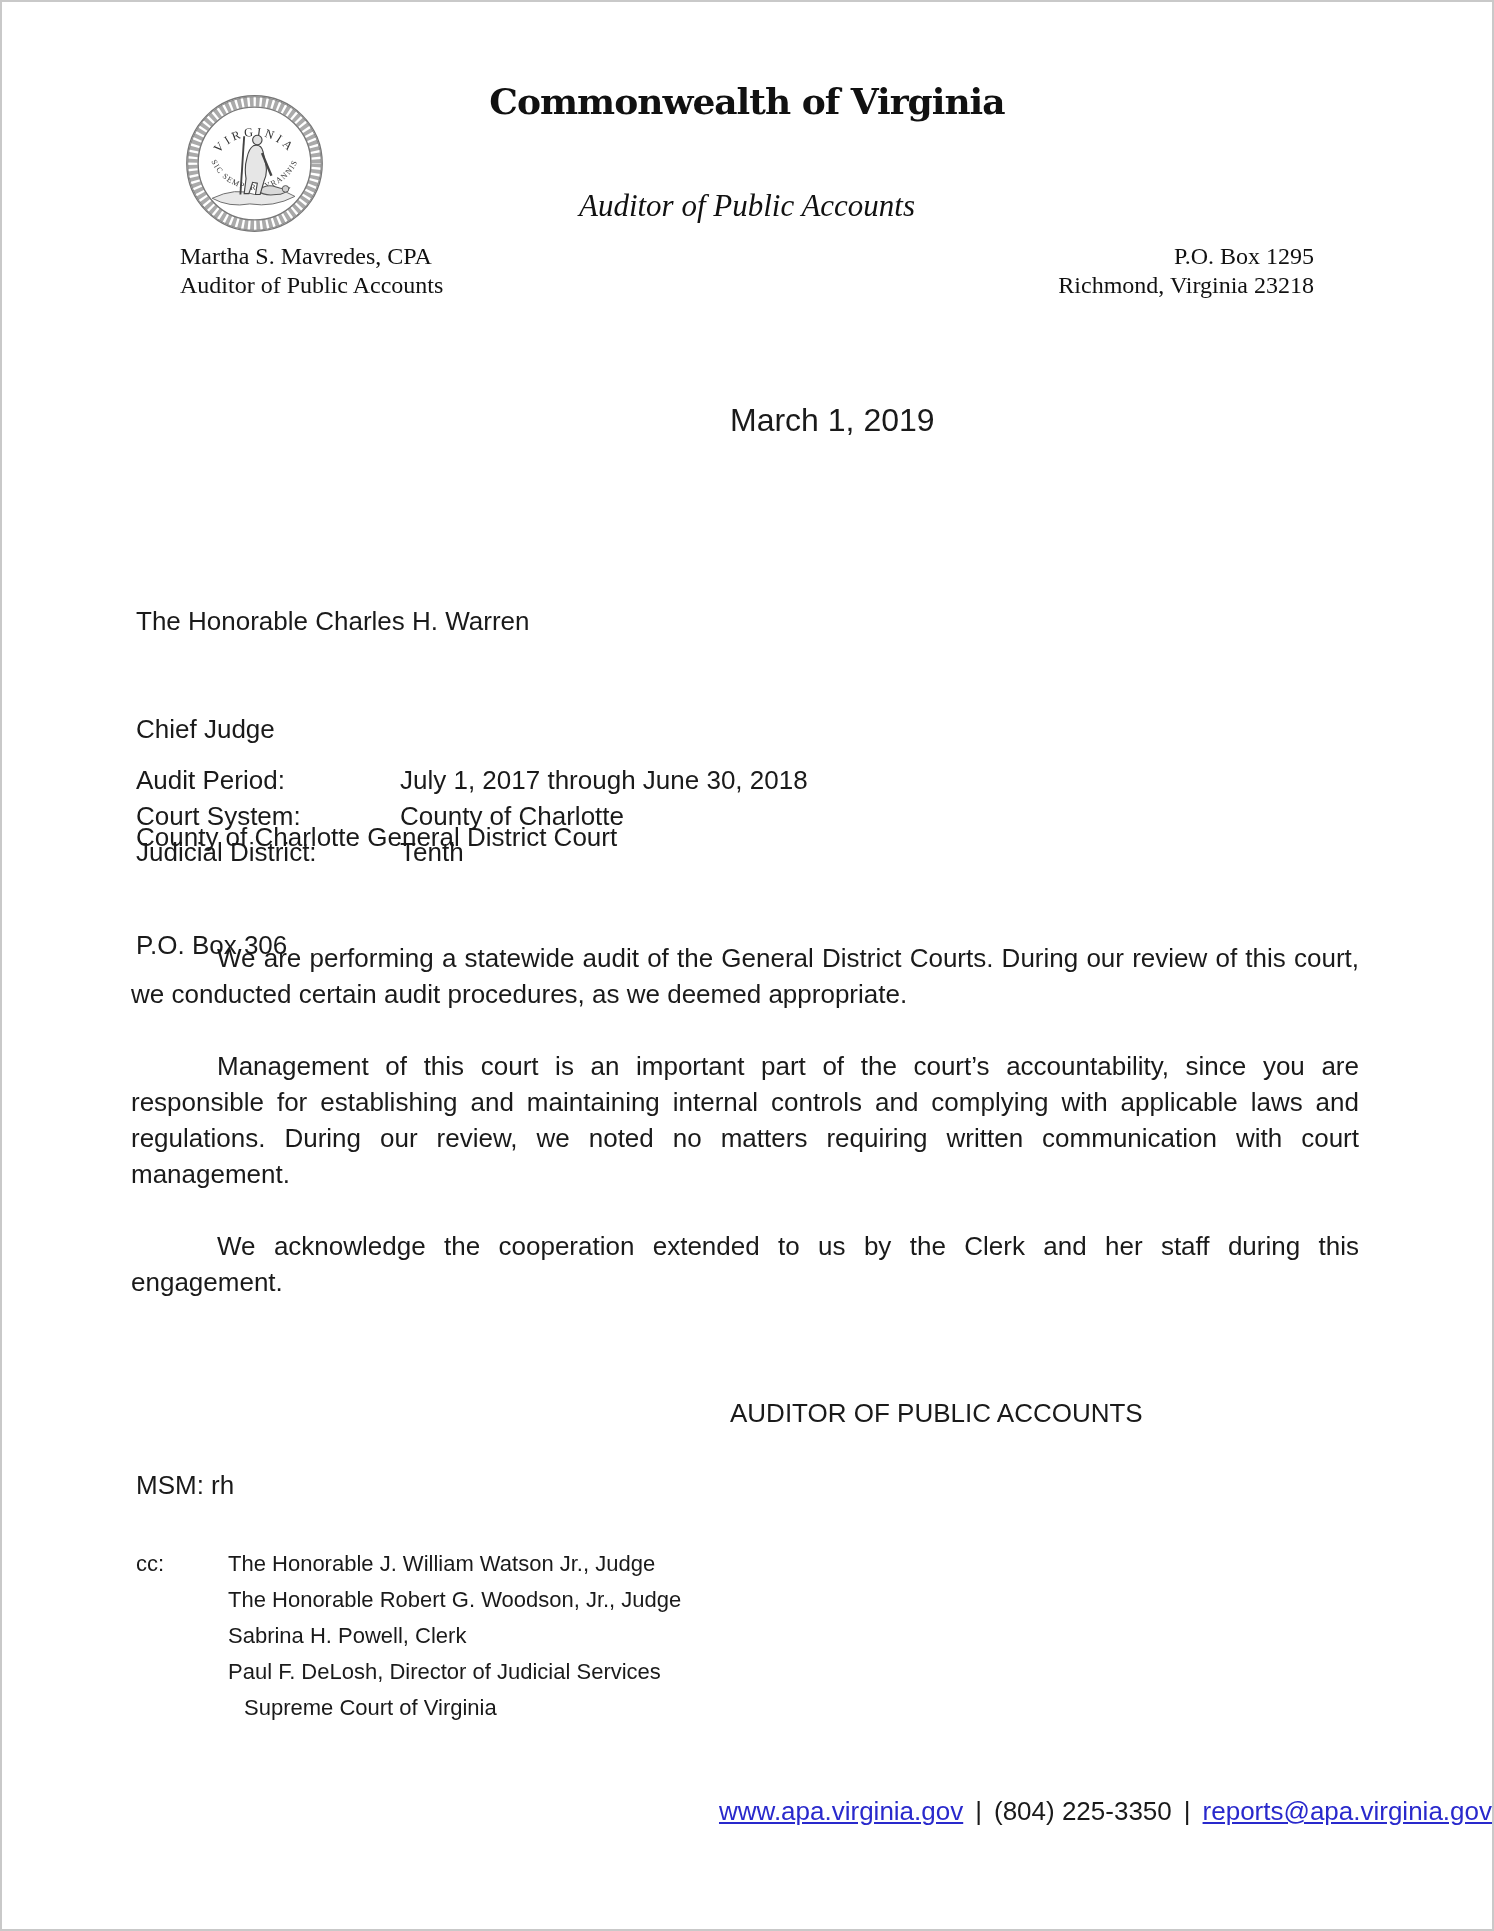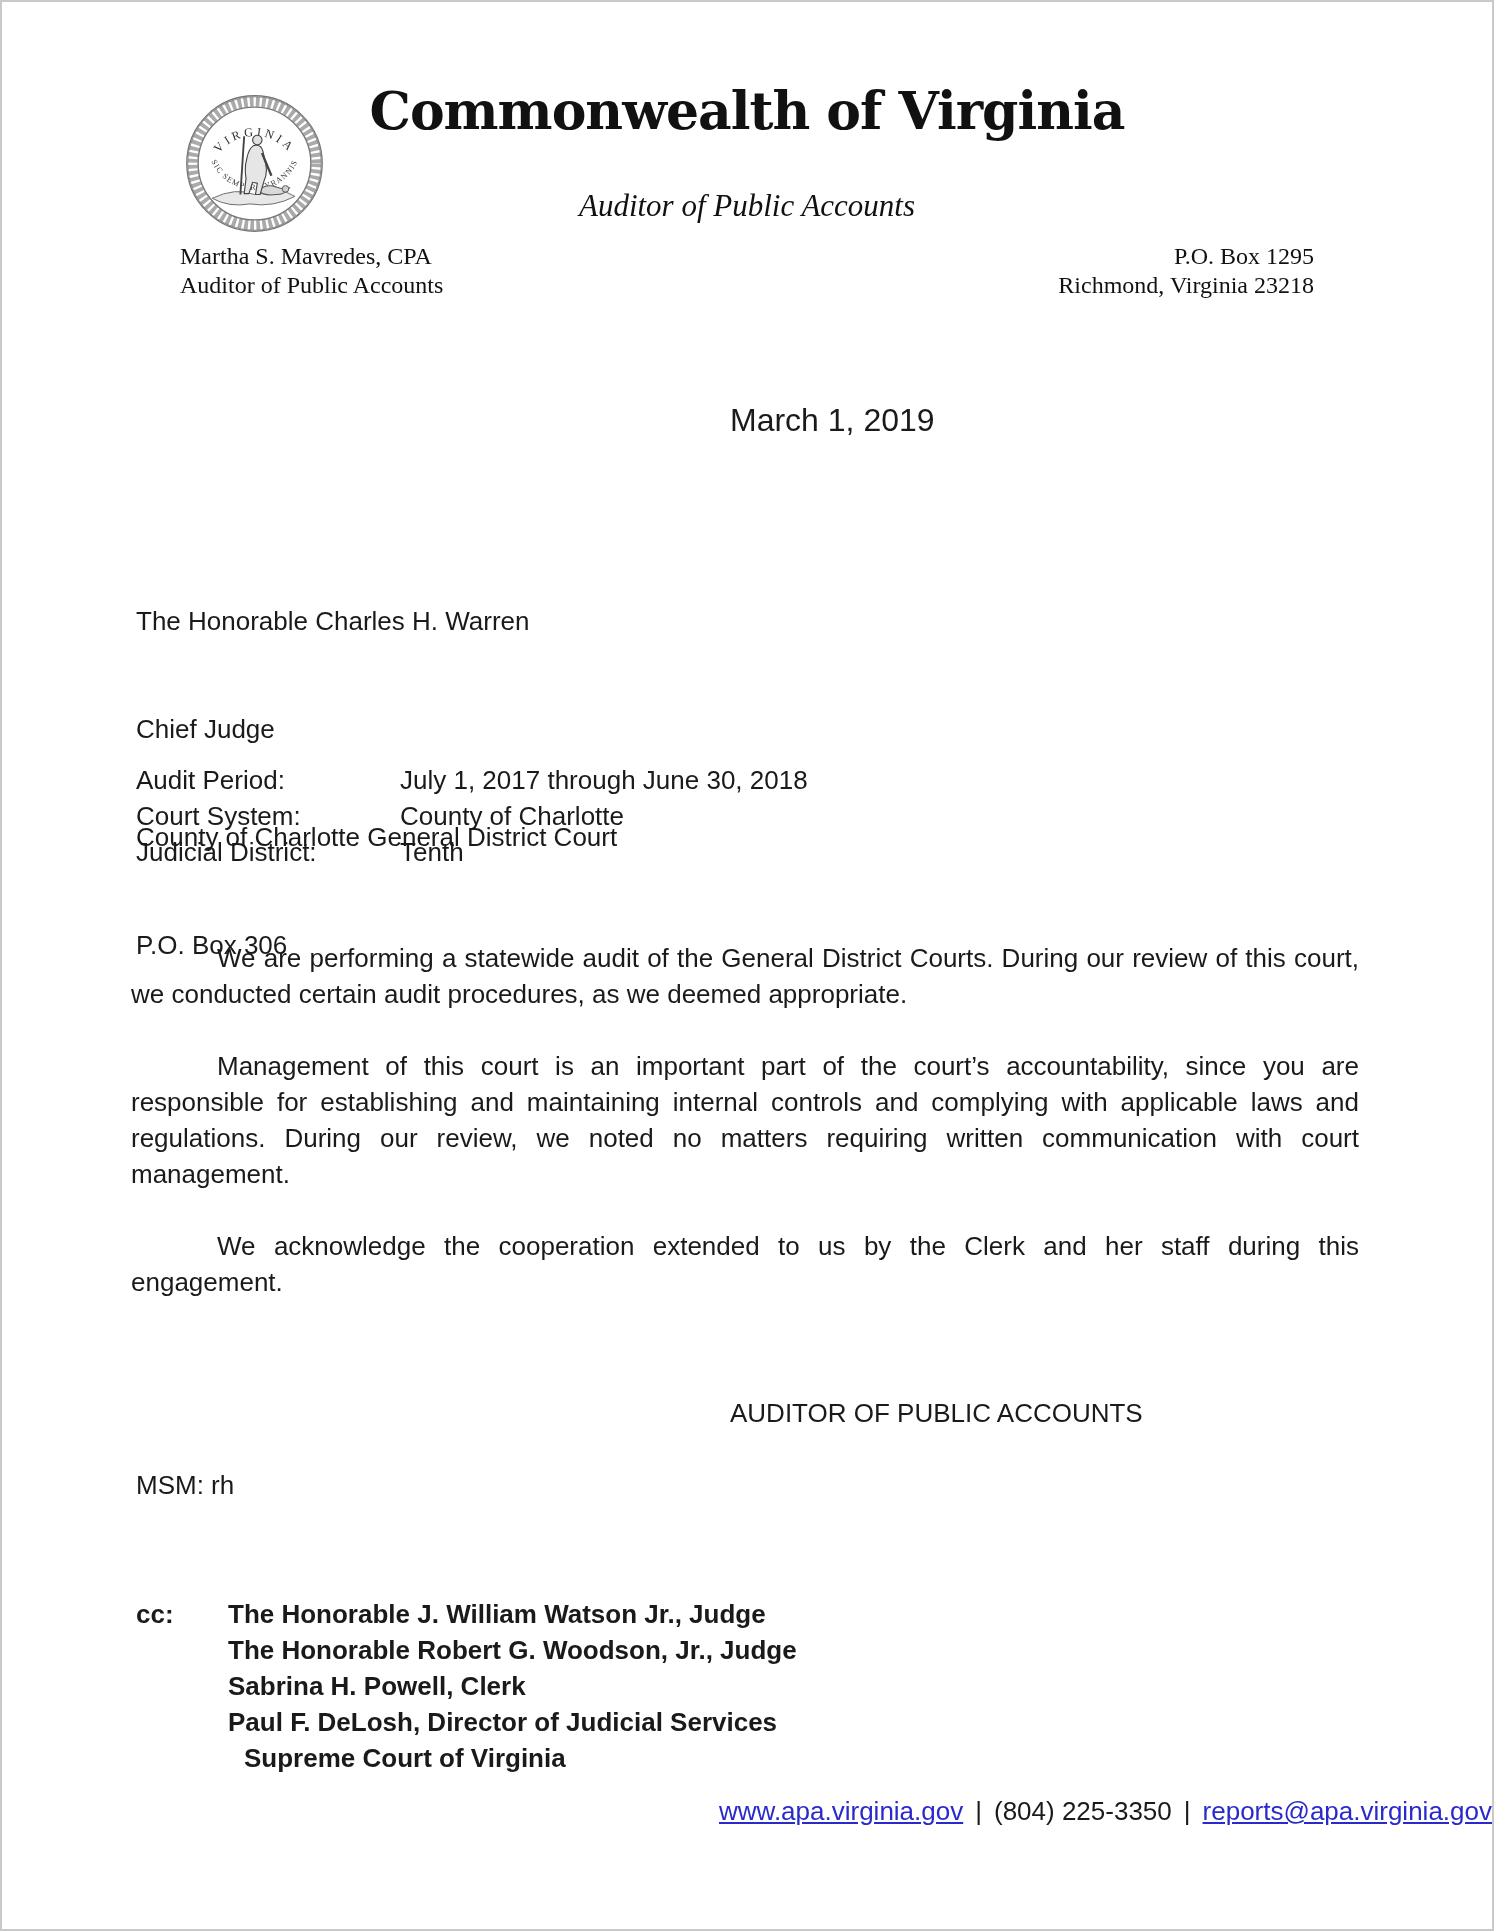--- a/index.html
+++ b/index.html
@@ -13,21 +13,21 @@
     color:#1a1a1a;
     overflow:hidden;
   }
   
   .seal{position:absolute;left:182px;top:88px;width:141px;height:147px;}
   .hdr-title{
     position:absolute;left:0;right:0;top:78px;
     text-align:center;
     font-family:"DejaVu Serif",serif;
     font-weight:bold;
-    font-size:52px;
+    font-size:36px;
     letter-spacing:-1px;
     color:#111;
   }
   .hdr-subtitle{
     position:absolute;left:0;right:0;top:186px;
     text-align:center;
     font-family:"Liberation Serif",serif;
     font-style:italic;
     font-size:31px;
     color:#111;
@@ -46,21 +46,21 @@
   .audit-row{display:flex;}
   .audit-label{width:264px;flex:0 0 264px;}
   .bodytext{
     position:absolute;left:129px;top:938px;width:1228px;
     font-size:26px;line-height:36px;
     text-align:justify;
   }
   .bodytext p{margin:0 0 36px 0;text-indent:86px;}
   .signature{position:absolute;left:728px;top:1396px;font-size:26px;}
   .reference{position:absolute;left:134px;top:1468px;font-size:26px;}
-  .cc{position:absolute;left:134px;top:1594px;font-size:26px;line-height:36px;display:flex;font-weight:bold;}
+  .cc{position:absolute;left:134px;top:1544px;font-size:22px;line-height:36px;display:flex;}
   .cc-label{width:92px;flex:0 0 92px;}
   .cc-list div{white-space:pre;}
   .cc-list .cc-sub{padding-left:16px;}
   
   .footer{
     position:absolute;left:0;right:0;top:1794px;
     text-align:right;font-size:26px;color:#1a1a1a;
   }
   .footer a{color:#2929cc;text-decoration:underline;cursor:pointer;}
   .footer .sep{margin:0 12px;color:#1a1a1a;}

